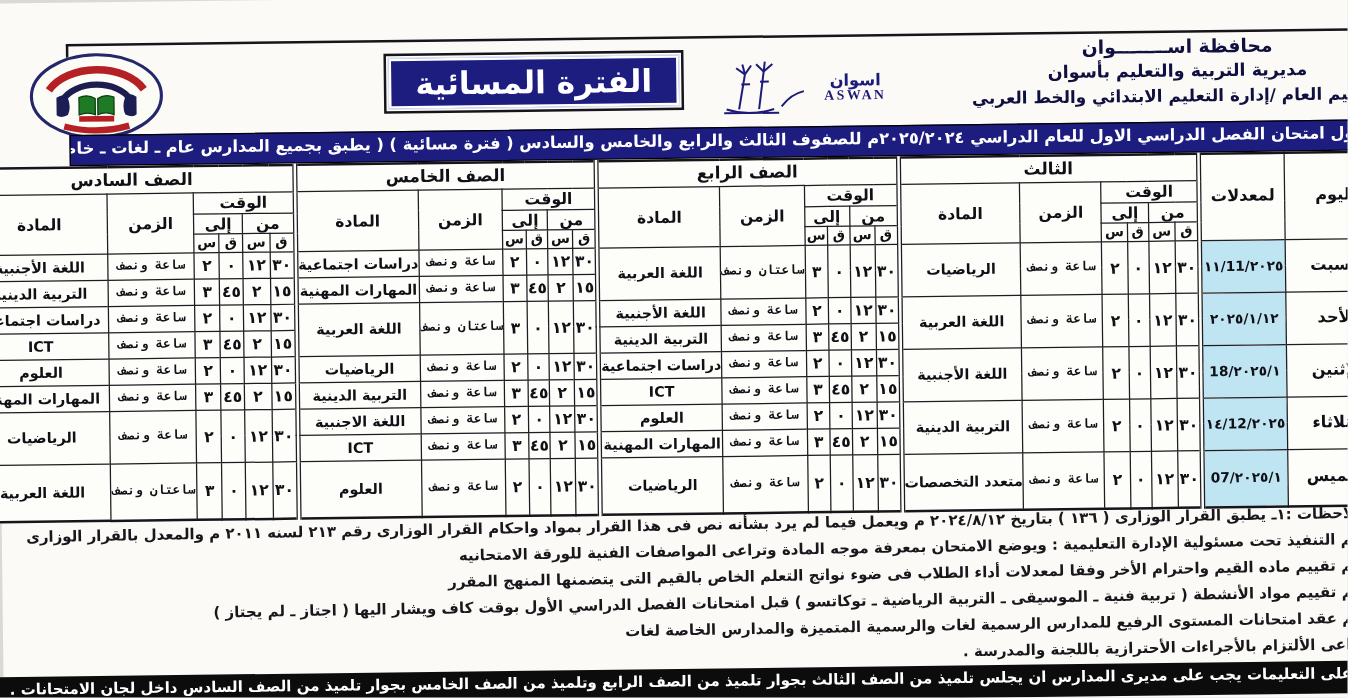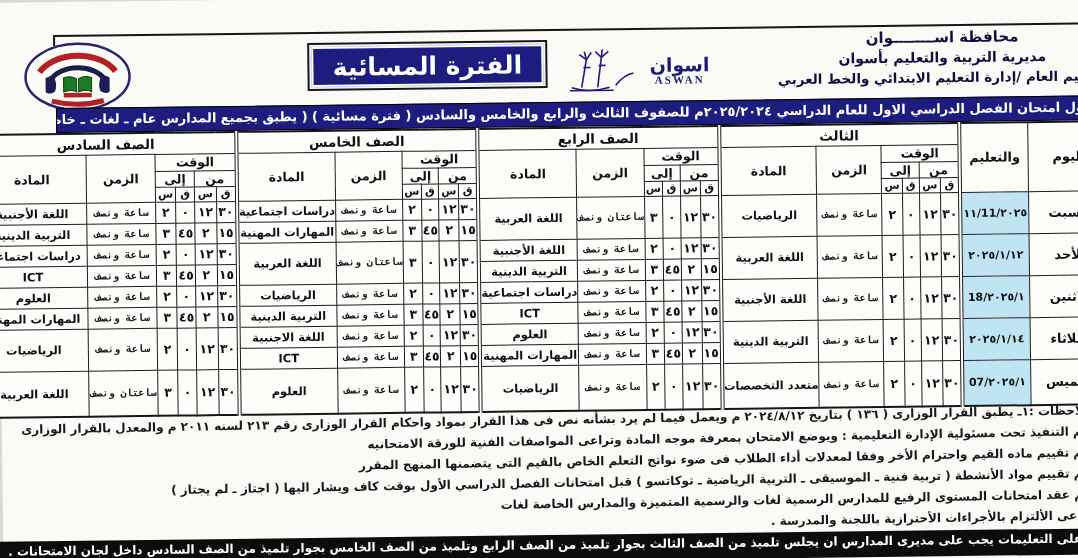--- a/index.html
+++ b/index.html
@@ -23,21 +23,21 @@
     border:2px solid #15151a;background:#fff;box-sizing:border-box;padding:2px;
   }
   #periodbox .inner{
     width:100%;height:100%;box-sizing:border-box;
     border:2px solid #fff;outline:1px solid #d9e2ee;
     display:flex;align-items:center;justify-content:center;
     color:#fff;font-weight:bold;font-size:25px;letter-spacing:1px;
   }
   #aswanlogo{position:absolute;left:552px;top:50px;width:160px;height:52px;display:flex;align-items:center;gap:6px;}
   #aswanlogo .wm{text-align:center;color:#1c1c78;line-height:1;}
-  #aswanlogo .wm .ar{font-size:19px;font-weight:bold;}
+  #aswanlogo .wm .ar{font-size:13px;font-weight:bold;}
   #aswanlogo .wm .en{font-size:11px;font-weight:bold;letter-spacing:2px;font-family:Liberation Serif, serif;}
   #orgtext{
     position:absolute;left:770px;top:36px;width:350px;text-align:center;
     color:#101040;font-weight:bold;
   }
   #orgtext .l1{font-size:15px;line-height:20px;}
   #orgtext .l2{font-size:14px;line-height:20px;}
   #orgtext .l3{font-size:13.5px;line-height:20px;}
   
   #titlebar{
@@ -176,21 +176,21 @@
           <col style="width:22px">
           <col style="width:24px">
           <col style="width:20px">
           <col style="width:22px">
           <col style="width:70px">
           <col style="width:115px">
         </colgroup>
         <thead>
           <tr class="r1">
             <th rowspan="4" class="hday">اليوم</th>
-            <th rowspan="4" class="hdate">والتعليم</th>
+            <th rowspan="4" class="hdate">لمعدلات</th>
             <th colspan="6" class="gtitle secb">الثالث</th>
             <th colspan="6" class="gtitle secb">الصف الرابع</th>
             <th colspan="6" class="gtitle secb">الصف الخامس</th>
             <th colspan="6" class="gtitle secb">الصف السادس</th>
           </tr>
           <tr class="r2">
             <th colspan="4" class="hsm secb">الوقت</th>
             <th rowspan="3" class="hsm">الزمن</th>
             <th rowspan="3" class="hsm">المادة</th>
             <th colspan="4" class="hsm secb">الوقت</th>
@@ -360,21 +360,21 @@
             <td class="subj sub">التربية الدينية</td>
             <td class="t secb sub">١٥</td>
             <td class="t sub">٢</td>
             <td class="t sub">٤٥</td>
             <td class="t sub">٣</td>
             <td class="dur sub">ساعة ونصف</td>
             <td class="subj sub">المهارات المهنية</td>
           </tr>
           <tr>
             <td rowspan="2" class="dayc">الثلاثاء</td>
-            <td rowspan="2" class="datec">٢٠٢٥/١/١٤</td>
+            <td rowspan="2" class="datec">٢٠٢٥/12/١٤</td>
             <td rowspan="2" class="t secb">٣٠</td>
             <td rowspan="2" class="t">١٢</td>
             <td rowspan="2" class="t">٠</td>
             <td rowspan="2" class="t">٢</td>
             <td rowspan="2" class="dur">ساعة ونصف</td>
             <td rowspan="2" class="subj">التربية الدينية</td>
             <td class="t secb">٣٠</td>
             <td class="t">١٢</td>
             <td class="t">٠</td>
             <td class="t">٢</td>

